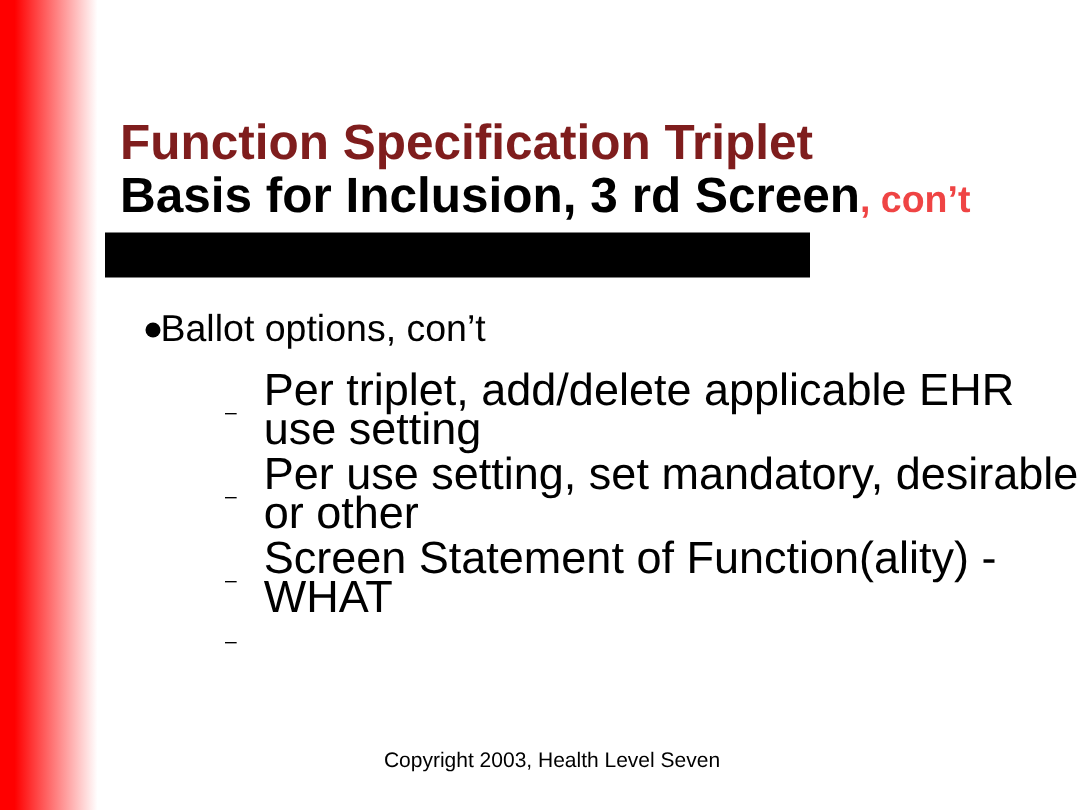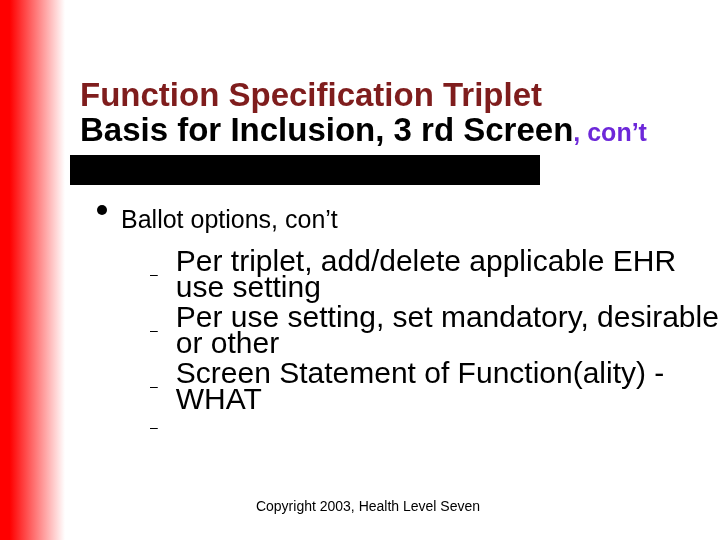--- a/index.html
+++ b/index.html
@@ -36,40 +36,39 @@
   }
   .title-line2 {
     font-size: 33px;
     font-weight: bold;
     color: #000000;
     line-height: 1.05;
   }
   .title-sub {
     font-size: 25px;
     font-weight: bold;
-    color: #6d28d9;
+    color: #ef4444;
   }
 
   
   .black-bar {
     position: absolute;
     left: 70px;
     top: 155px;
     width: 470px;
     height: 30px;
     background: #000000;
   }
 
   .bullet1 {
     position: absolute;
     left: 97px;
     top: 205px;
     display: flex;
-    align-items: flex-start;
-    gap: 14px;
+    align-items: center;
   }
   .bullet1 .dot {
     width: 10px;
     height: 10px;
     border-radius: 50%;
     background: #000;
     flex: 0 0 auto;
   }
   .bullet1 .txt {
     font-size: 25px;

